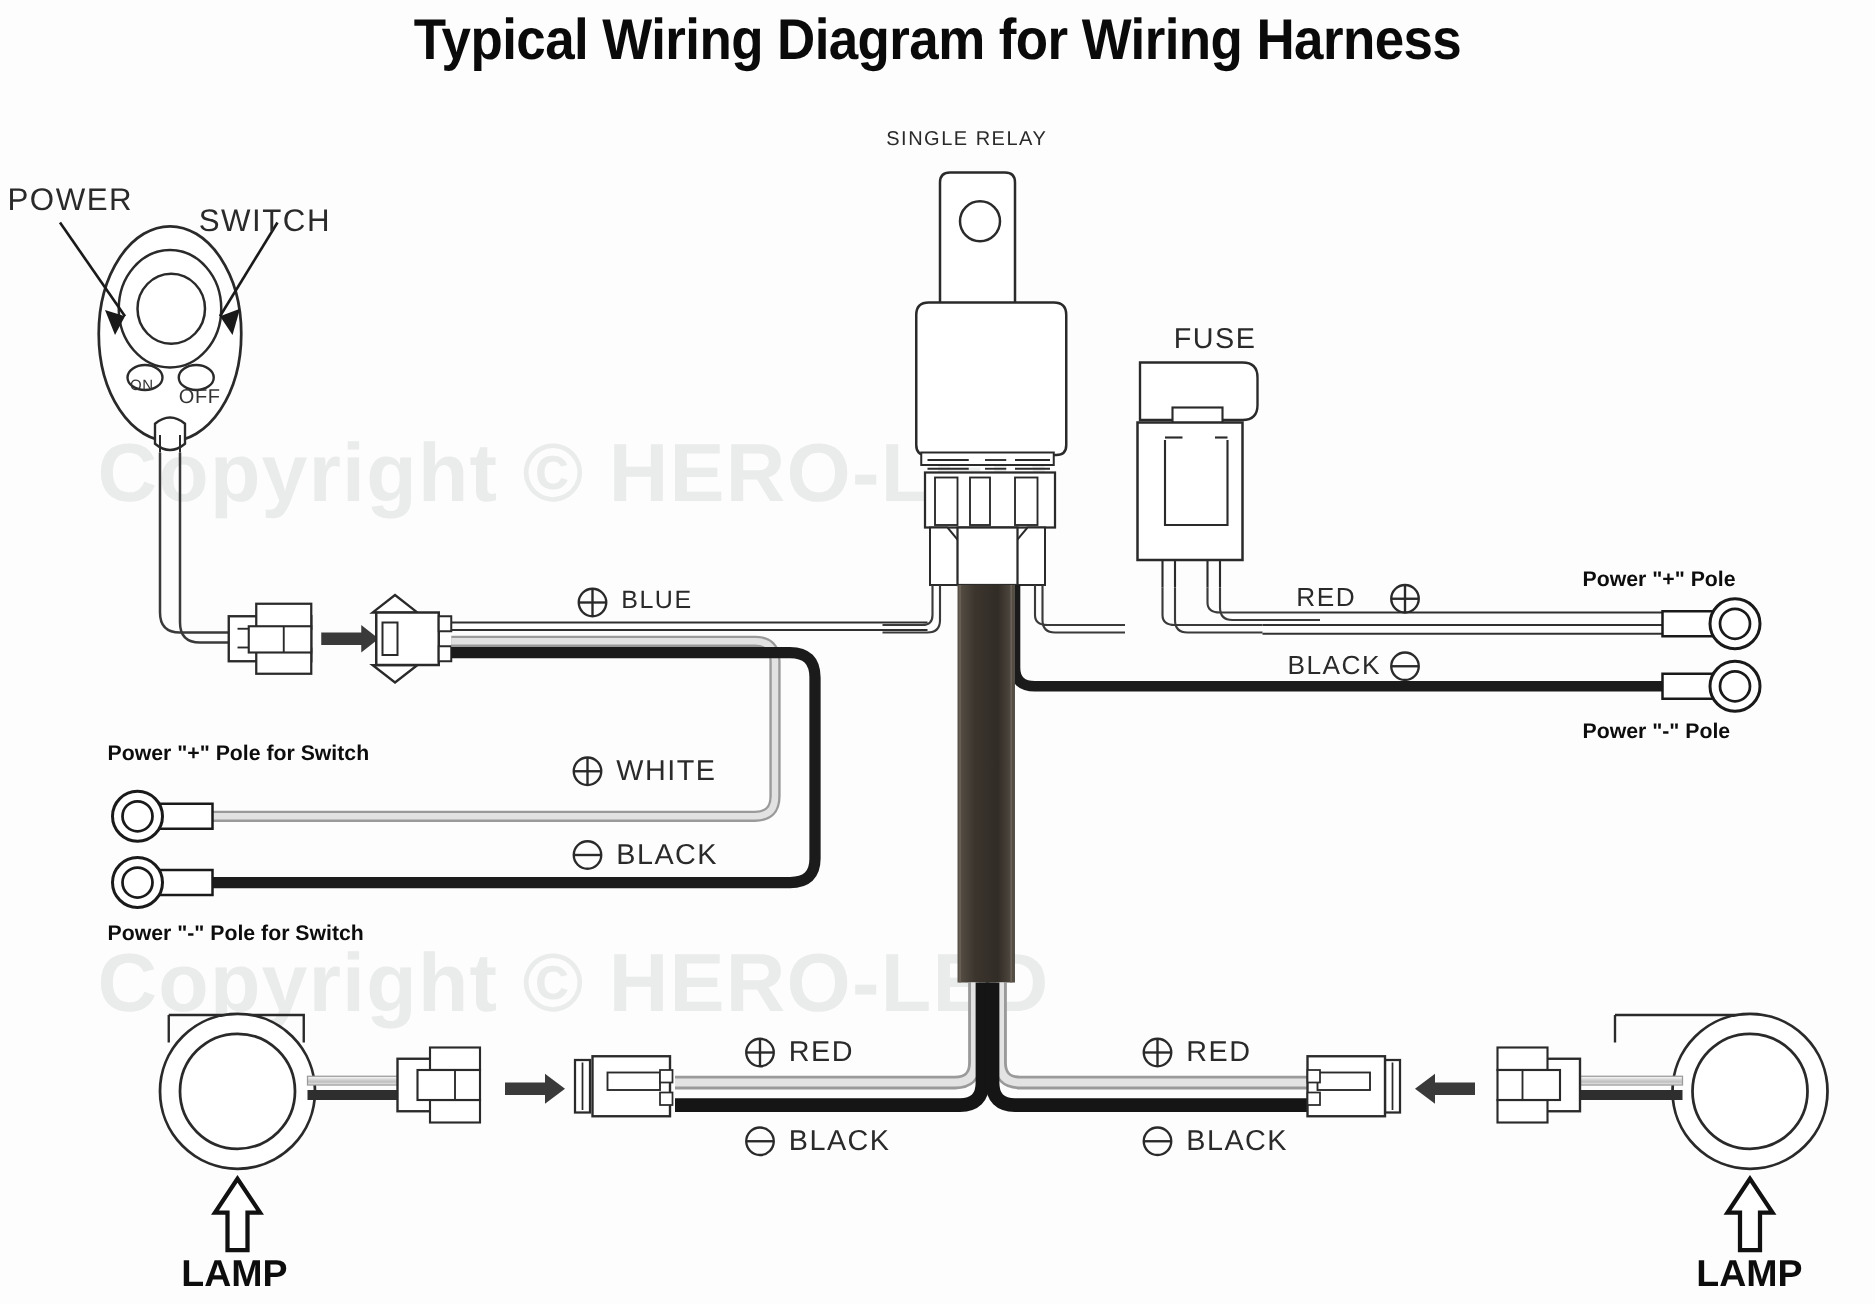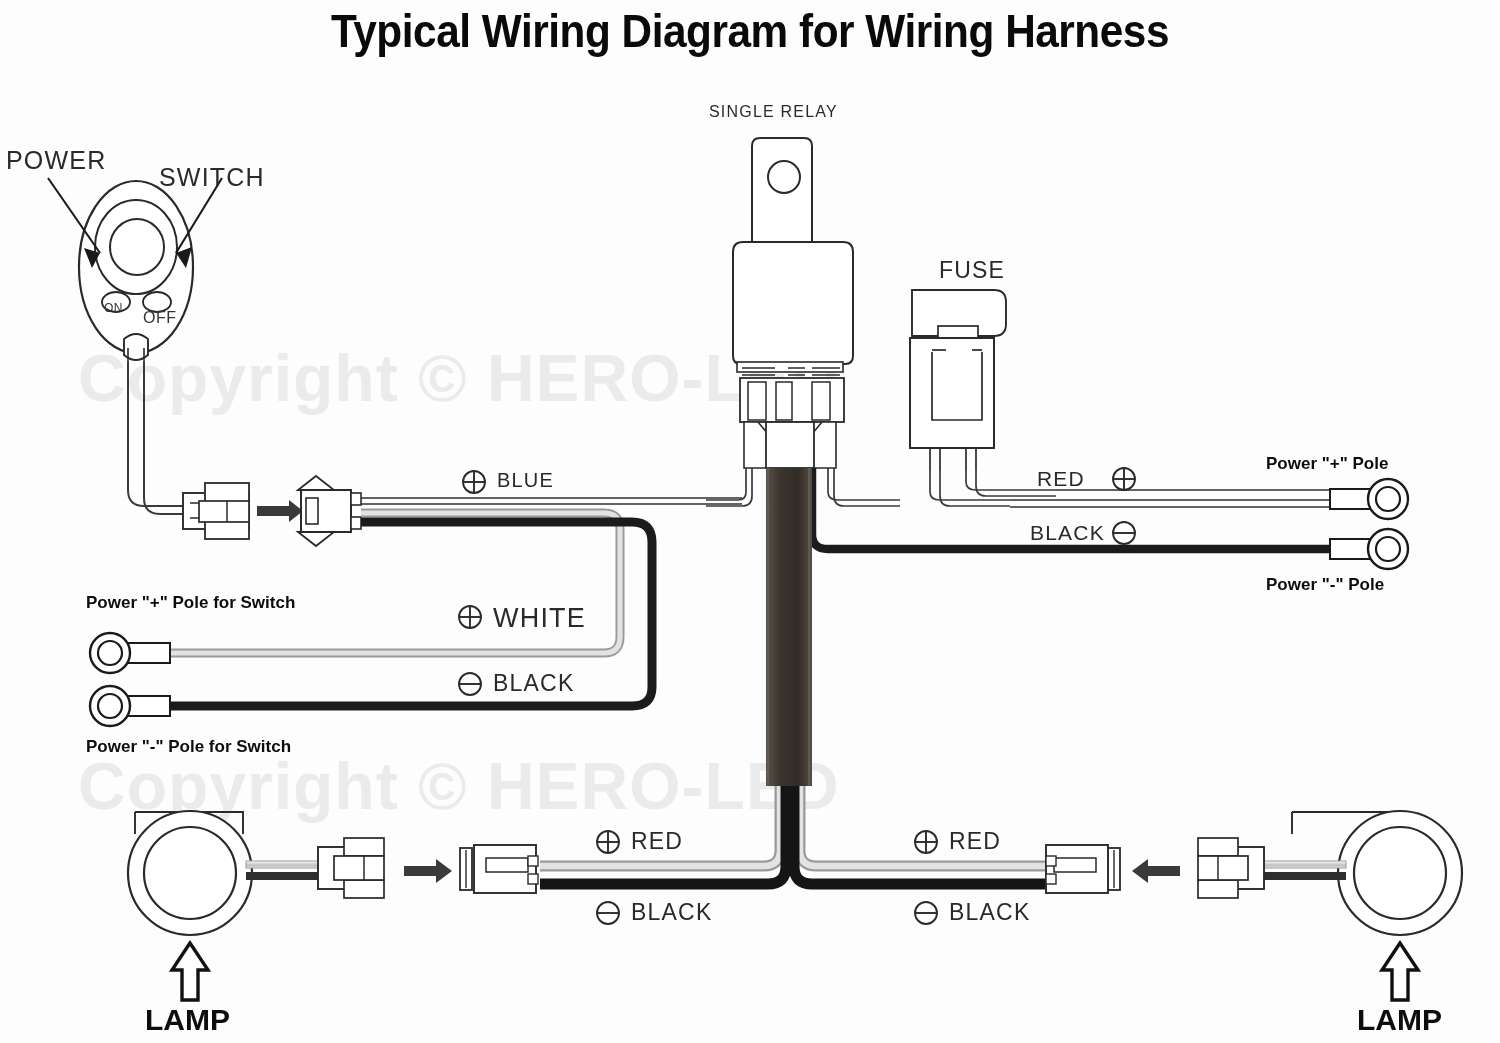--- a/index.html
+++ b/index.html
@@ -371,21 +371,21 @@
   <div class="lbl tiny" style="left:104px;top:302px;font-size:12px;">ON</div>
   <div class="lbl tiny" style="left:143px;top:310px;font-size:16px;">OFF</div>
 
   <div class="lbl eng" style="left:709px;top:104px;font-size:16px;">SINGLE RELAY</div>
   <div class="lbl eng" style="left:929px;top:259px;font-size:23px;margin-left:10px;">FUSE</div>
 
   <div class="lbl bold" style="left:145px;top:1005px;font-size:30px;">LAMP</div>
   <div class="lbl bold" style="left:1357px;top:1005px;font-size:30px;">LAMP</div>
 
   <div class="lbl eng" style="left:497px;top:470px;font-size:20px;">BLUE</div>
-  <div class="lbl eng" style="left:493px;top:605px;font-size:27px;">WHITE</div>
+  <div class="lbl eng" style="left:493px;top:605px;font-size:23px;">WHITE</div>
   <div class="lbl eng" style="left:493px;top:672px;font-size:23px;">BLACK</div>
   <div class="lbl eng" style="left:1037px;top:468px;font-size:21px;">RED</div>
   <div class="lbl eng" style="left:1030px;top:522px;font-size:21px;">BLACK</div>
   <div class="lbl eng" style="left:631px;top:830px;font-size:23px;">RED</div>
   <div class="lbl eng" style="left:631px;top:901px;font-size:23px;">BLACK</div>
   <div class="lbl eng" style="left:949px;top:830px;font-size:23px;">RED</div>
   <div class="lbl eng" style="left:949px;top:901px;font-size:23px;">BLACK</div>
 
   <div class="lbl bold" style="left:86px;top:594px;font-size:17px;">Power "+" Pole for Switch</div>
   <div class="lbl bold" style="left:86px;top:738px;font-size:17px;">Power "-" Pole for Switch</div>

